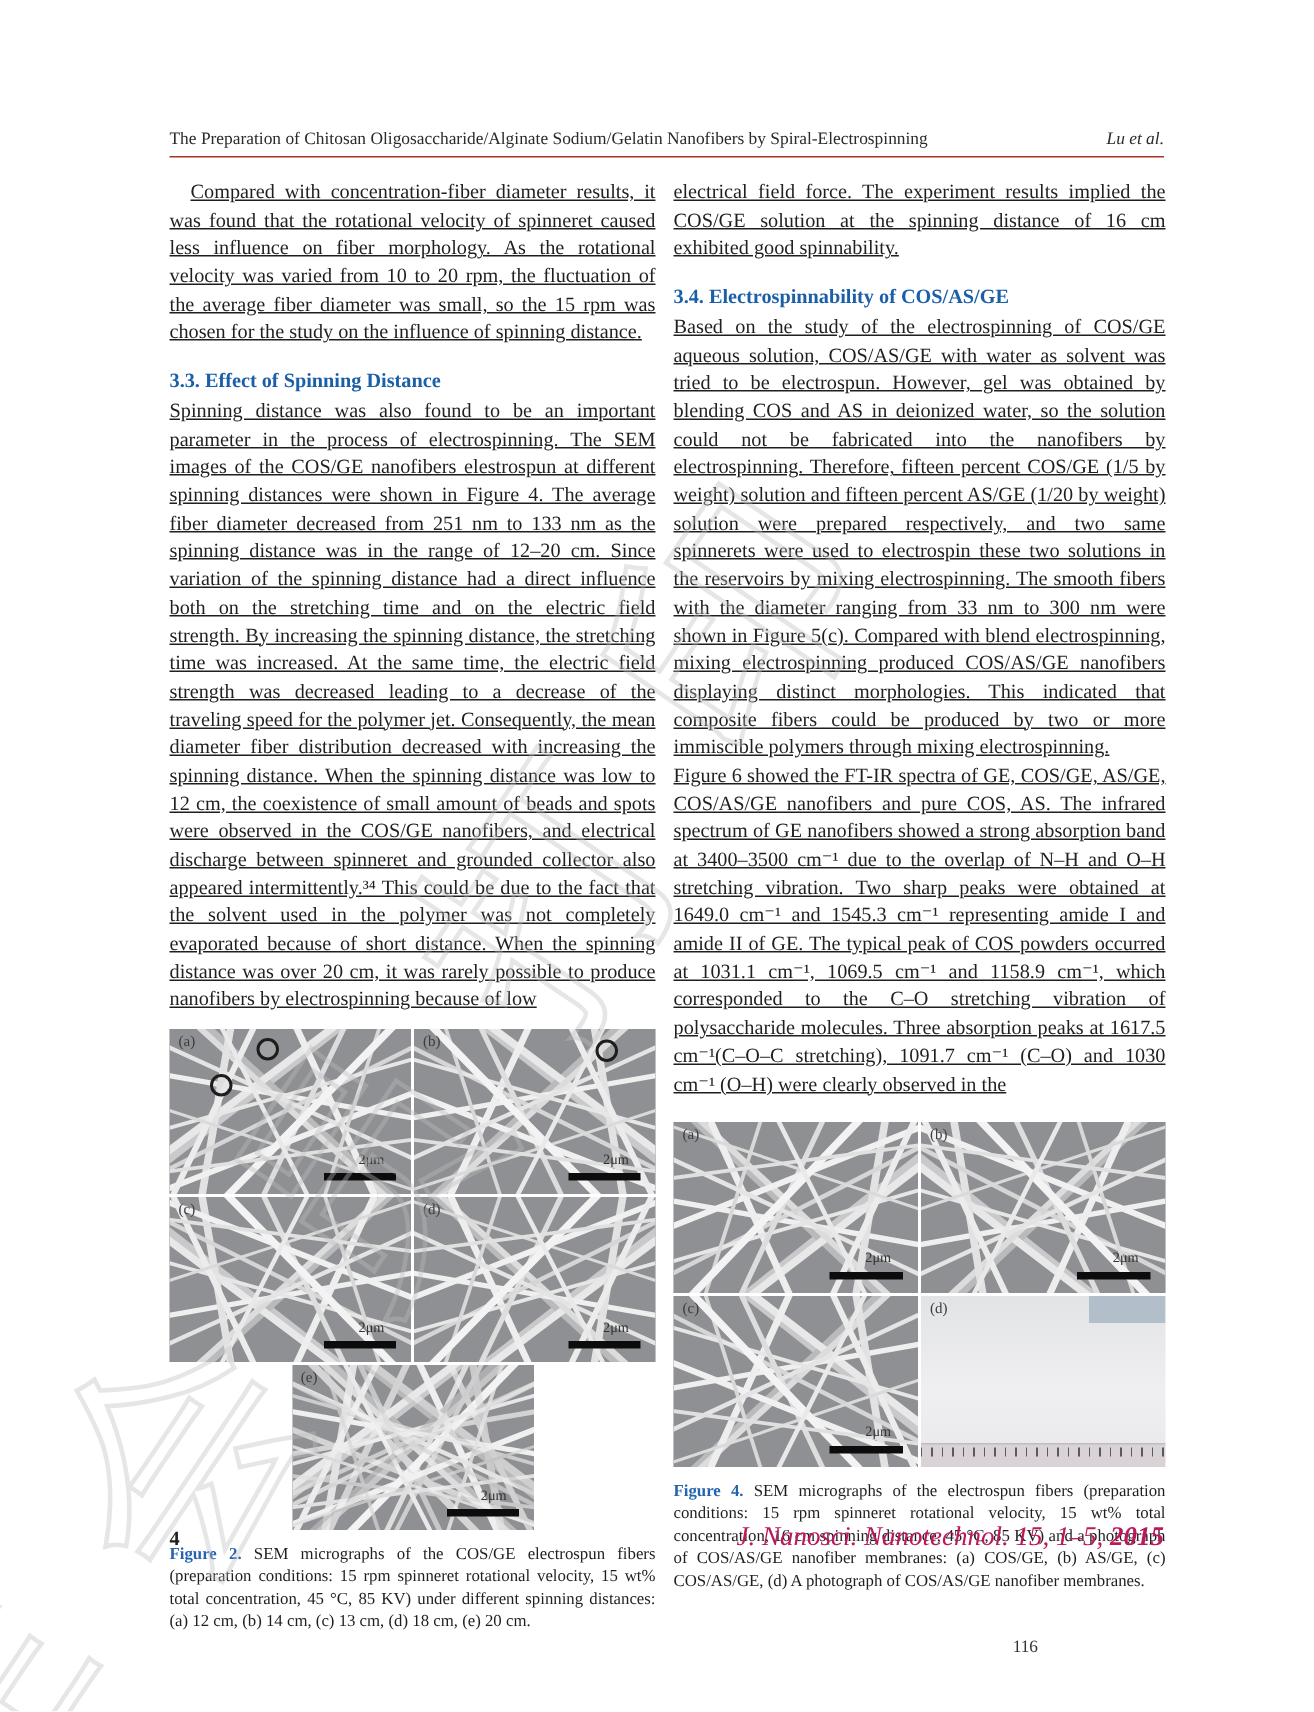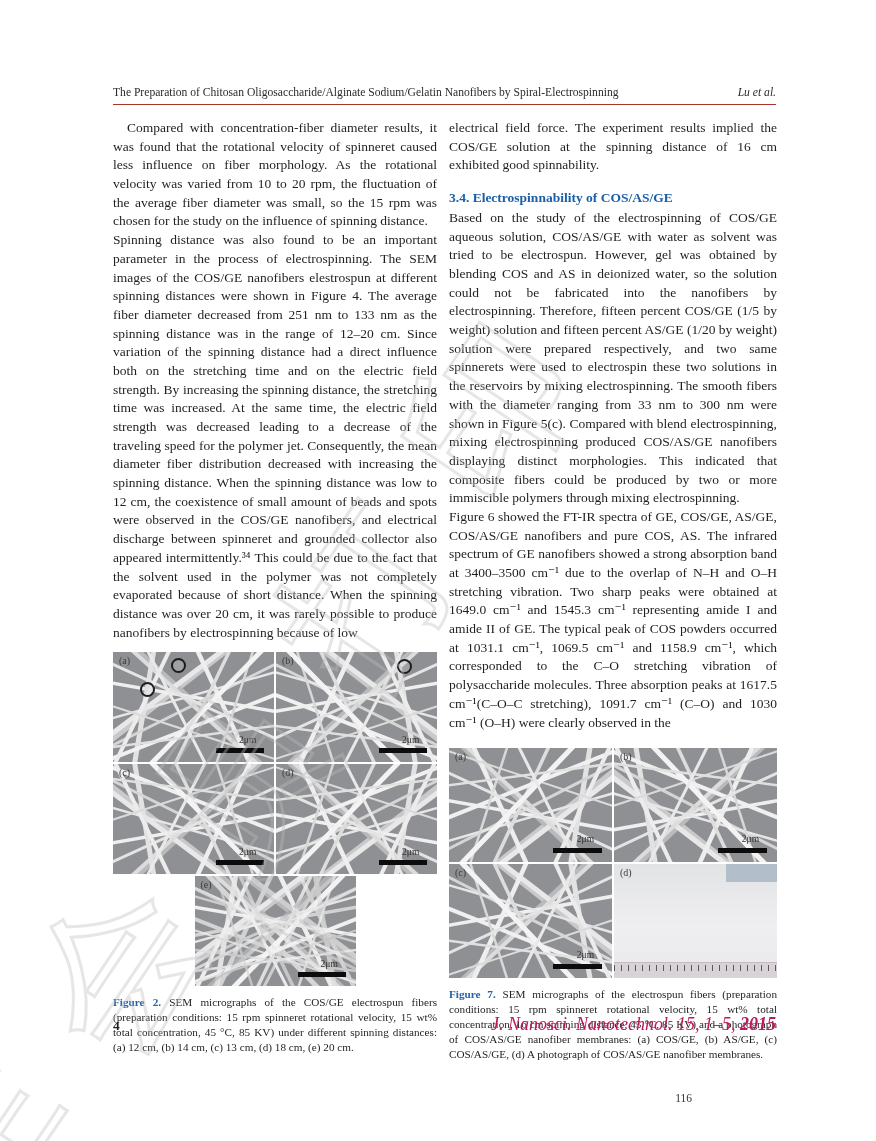--- a/index.html
+++ b/index.html
@@ -33,21 +33,21 @@
     width:663px;
     display:flex;justify-content:space-between;align-items:baseline;
     font-size:11.6px;color:#2a2a2a;
   }
   .running-authors{font-style:italic;}
   .rule{width:663px;height:0;border-top:1.6px solid #a93529;margin-top:5px;}
   
   .columns{width:667px;display:flex;gap:12px;margin-top:14px;position:relative;z-index:2;}
   .col{width:324px;}
   .col.right{width:328px;}
-  p{margin:0;font-size:13.5px;line-height:1.385;text-align:justify;}
+  p{margin:0;font-size:13.5px;line-height:1.385;text-align:justify;text-decoration:underline;}
   p.indent{text-indent:14px;}
   h3{margin:15px 0 2px 0;font-size:13.5px;line-height:1.25;color:#1b5fa8;font-weight:bold;}
   
   figure{margin:10px 0 0 0;}
   .fig-grid{display:grid;grid-template-columns:1fr 1fr;gap:2px;}
   .fig-center-row{display:flex;justify-content:center;margin-top:2px;}
   .panel{
     position:relative;height:110px;background:#8f9093;overflow:hidden;
   }
   .fig-center-row .panel{width:calc(50% - 1px);}
@@ -117,20 +117,21 @@
       <span>The Preparation of Chitosan Oligosaccharide/Alginate Sodium/Gelatin Nanofibers by Spiral-Electrospinning</span>
       <span class="running-authors">Lu et al.</span>
     </div>
     <div class="rule"></div>
   </header>
 
   <main class="columns">
 
     <section class="col">
       <p class="indent">Compared with concentration-fiber diameter results, it was found that the rotational velocity of spinneret caused less influence on fiber morphology. As the rotational velocity was varied from 10 to 20 rpm, the fluctuation of the average fiber diameter was small, so the 15 rpm was chosen for the study on the influence of spinning distance.</p>
+      <h3>3.3. Effect of Spinning Distance</h3>
       <p>Spinning distance was also found to be an important parameter in the process of electrospinning. The SEM images of the COS/GE nanofibers elestrospun at different spinning distances were shown in Figure 4. The average fiber diameter decreased from 251 nm to 133 nm as the spinning distance was in the range of 12–20 cm. Since variation of the spinning distance had a direct influence both on the stretching time and on the electric field strength. By increasing the spinning distance, the stretching time was increased. At the same time, the electric field strength was decreased leading to a decrease of the traveling speed for the polymer jet. Consequently, the mean diameter fiber distribution decreased with increasing the spinning distance. When the spinning distance was low to 12 cm, the coexistence of small amount of beads and spots were observed in the COS/GE nanofibers, and electrical discharge between spinneret and grounded collector also appeared intermittently.³⁴ This could be due to the fact that the solvent used in the polymer was not completely evaporated because of short distance. When the spinning distance was over 20 cm, it was rarely possible to produce nanofibers by electrospinning because of low</p>
 
       <figure>
         <div class="fig-grid">
           <div class="panel">
             <svg class="fib" viewBox="0 0 160 112" preserveAspectRatio="none">
                 <rect width="160" height="112" fill="#8f9093"></rect>
                 <use href="#fib"></use>
               </svg>
             <span class="plabel">(a)</span>
@@ -224,21 +225,21 @@
           </div>
           <div class="panel photo" style="height:114px">
             <span class="plabel">(d)</span>
             <div class="photo-blue"></div>
             <div class="ruler">
                 <div class="ticks"></div>
               </div>
           </div>
         </div>
         <figcaption>
-          <span class="figlabel">Figure 7.</span>
+          <span class="figlabel">Figure 4.</span>
           <span>SEM micrographs of the electrospun fibers (preparation conditions: 15 rpm spinneret rotational velocity, 15 wt% total concentration, 16 cm spinning distance, 45 °C, 85 KV) and a photograph of COS/AS/GE nanofiber membranes: (a) COS/GE, (b) AS/GE, (c) COS/AS/GE, (d) A photograph of COS/AS/GE nanofiber membranes.</span>
         </figcaption>
       </figure>
     </section>
   </main>
 
   <div class="footer">
     <span class="page-num">4</span>
     <span class="jref"><span>J. Nanosci. Nanotechnol. 15, 1–5, </span><span class="yr">2015</span></span>
   </div>

